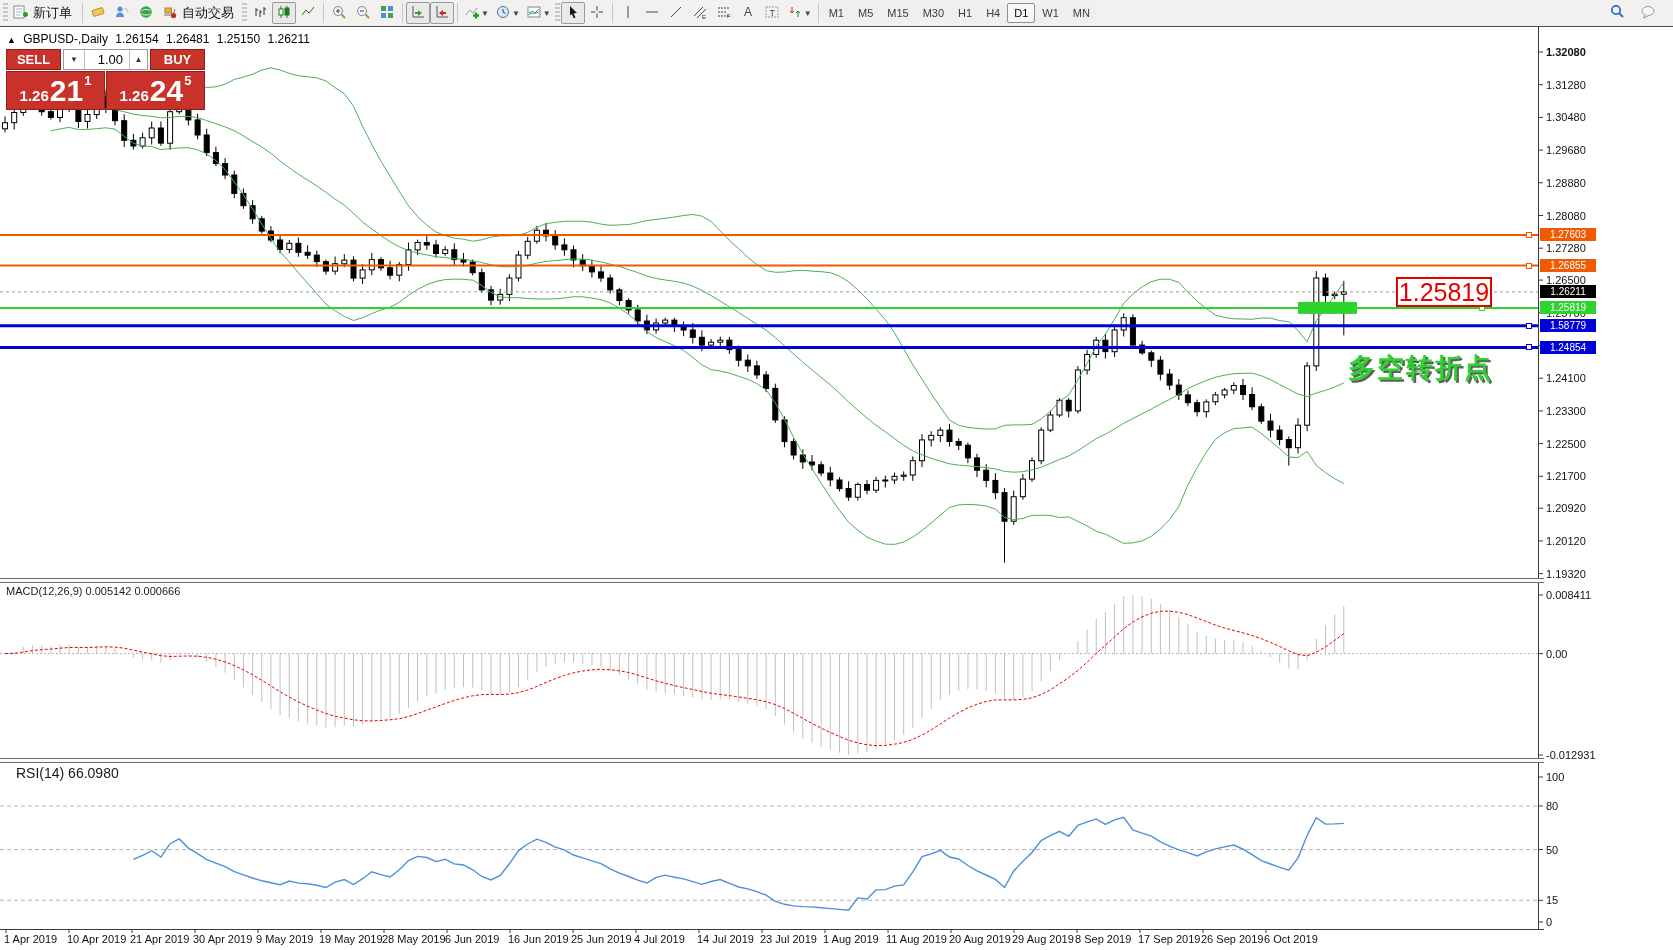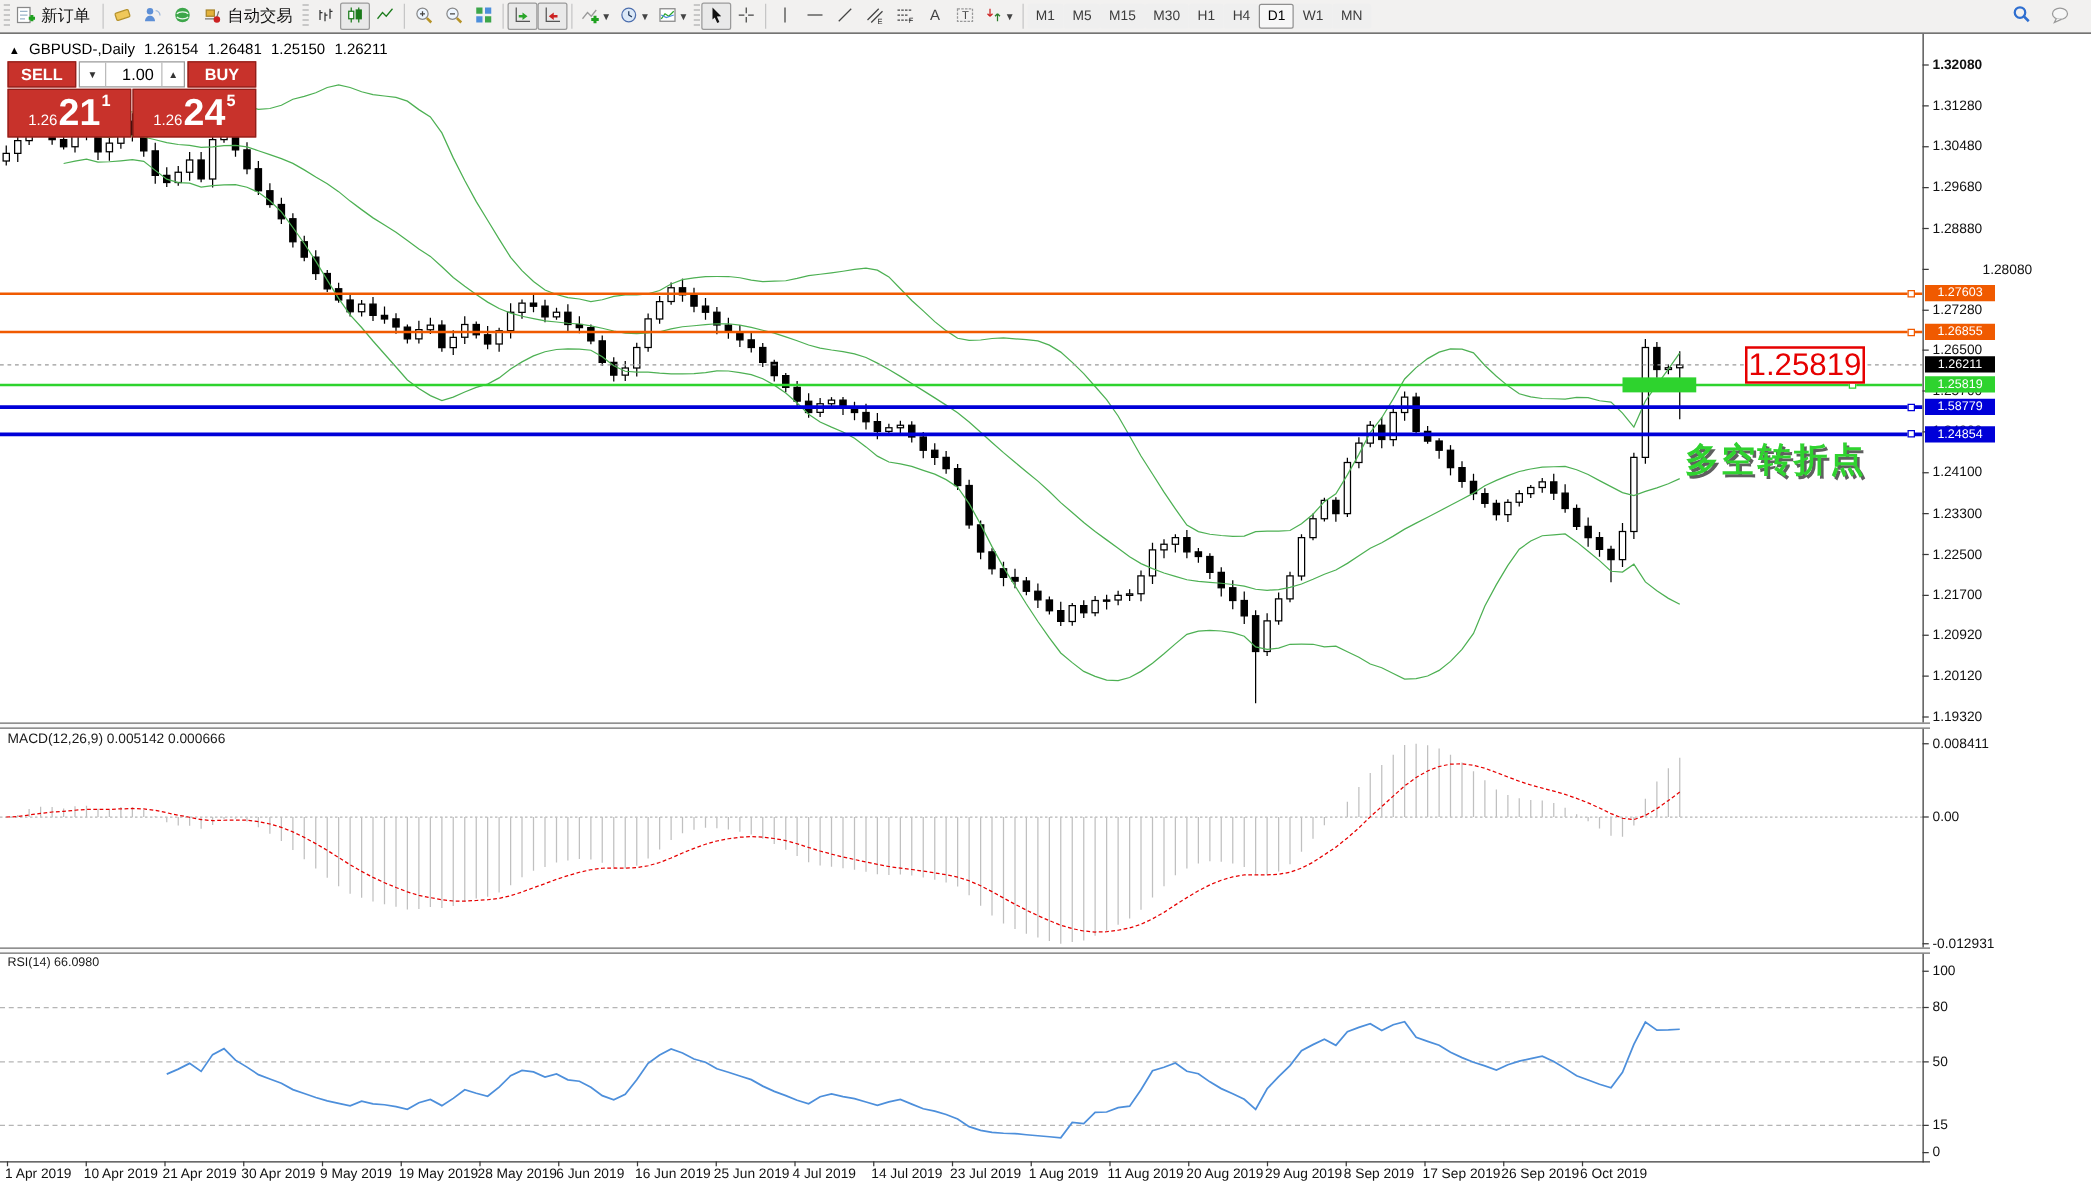--- a/index.html
+++ b/index.html
@@ -27,37 +27,37 @@
   #axis-v{position:absolute;left:1538px;top:27px;width:1px;height:903px;background:#3a3a3a;z-index:3;}
   #axis-bottom{position:absolute;left:0;top:929px;width:1544px;height:1px;background:#3a3a3a;z-index:3;}
   .ylab{position:absolute;left:1546px;font-size:11px;color:#111;z-index:3;white-space:nowrap;}
   .xlab{position:absolute;top:933px;font-size:11px;color:#111;z-index:3;white-space:nowrap;}
   .ptag{position:absolute;left:1540px;width:56px;height:13px;line-height:13px;text-align:center;
         font-size:10px;color:#fff;z-index:5;white-space:nowrap;}
   
   #symbol-bar{position:absolute;left:7px;top:32px;font-size:12px;color:#000;z-index:6;}
   #symbol-bar span{margin-right:4px;}
   #macd-label{position:absolute;left:6px;top:585px;font-size:11px;color:#1a1a1a;z-index:6;}
-  #rsi-label{position:absolute;left:6px;top:765px;font-size:10px;color:#1a1a1a;z-index:6;}
+  #rsi-label{position:absolute;left:16px;top:765px;font-size:14px;color:#1a1a1a;z-index:6;}
   
   #one-click{position:absolute;left:6px;top:49px;width:199px;z-index:6;}
   #oc-row1{display:flex;height:21px;}
   .oc-btn{width:53px;background:#c8322b;border:1px solid #8f1f1a;color:#fff;font-size:13px;font-weight:bold;
           display:flex;align-items:center;justify-content:center;cursor:pointer;}
   #oc-spin{flex:1;display:flex;border:1px solid #9a9a9a;background:#fff;margin:0 2px;}
   #oc-down{width:20px;border-right:1px solid #bbb;display:flex;align-items:center;justify-content:center;
            font-size:8px;color:#333;cursor:pointer;}
   #oc-vol{flex:1;display:flex;align-items:center;justify-content:flex-end;padding-right:6px;font-size:13px;color:#000;}
   #oc-up{width:17px;border-left:1px solid #bbb;display:flex;align-items:center;justify-content:center;
          font-size:8px;color:#333;cursor:pointer;}
   #oc-row2{display:flex;height:39px;margin-top:1px;}
   .oc-price{width:98px;background:#c8322b;border:1px solid #8f1f1a;color:#fff;display:flex;align-items:flex-end;
             justify-content:center;padding-bottom:3px;cursor:pointer;}
   .oc-price + .oc-price{margin-left:1px;}
-  .oc-small{font-size:12px;font-weight:normal;line-height:20px;}
+  .oc-small{font-size:15px;font-weight:bold;line-height:20px;}
   .oc-big{font-size:30px;font-weight:bold;line-height:30px;margin:0 1px;}
   .oc-sup{font-size:13px;font-weight:bold;line-height:13px;align-self:flex-start;margin-top:2px;}
   
   #price-box{position:absolute;left:1396px;top:277px;width:92px;height:26px;border:2px solid #e60000;
              background:#fff;color:#e60000;font-size:25px;line-height:26px;text-align:center;z-index:7;}
   #turning-point{position:absolute;left:1348px;top:350px;font-size:27px;font-weight:bold;color:#2fd32f;
              letter-spacing:2px;text-shadow:2px 2px 0 #5f5f5f;z-index:7;white-space:nowrap;}
   .marker-sq{position:absolute;width:6px;height:6px;background:#fff;z-index:6;box-sizing:border-box;}
 </style>
 </head>
@@ -831,21 +831,21 @@
 
   <div id="price-box">1.25819</div>
   <div id="turning-point">多空转折点</div>
 
   <div id="y-labels">
       <div class="ylab" style="left: 1546px; top: 46px; font-weight: bold;">1.32080</div>
       <div class="ylab" style="left: 1546px; top: 78.7px;">1.31280</div>
       <div class="ylab" style="left: 1546px; top: 111.4px;">1.30480</div>
       <div class="ylab" style="left: 1546px; top: 144.1px;">1.29680</div>
       <div class="ylab" style="left: 1546px; top: 176.8px;">1.28880</div>
-      <div class="ylab" style="left: 1546px; top: 209.5px; margin-left: 40px;">1.28080</div>
+      <div class="ylab" style="left: 1546px; top: 209.5px;">1.28080</div>
       <div class="ylab" style="left: 1546px; top: 242.2px;">1.27280</div>
       <div class="ylab" style="left: 1546px; top: 274.082px;">1.26500</div>
       <div class="ylab" style="left: 1546px; top: 306.783px;">1.25700</div>
       <div class="ylab" style="left: 1546px; top: 339.482px;">1.24900</div>
       <div class="ylab" style="left: 1546px; top: 372.182px;">1.24100</div>
       <div class="ylab" style="left: 1546px; top: 404.882px;">1.23300</div>
       <div class="ylab" style="left: 1546px; top: 437.582px;">1.22500</div>
       <div class="ylab" style="left: 1546px; top: 470.282px;">1.21700</div>
       <div class="ylab" style="left: 1546px; top: 502.165px;">1.20920</div>
       <div class="ylab" style="left: 1546px; top: 534.865px;">1.20120</div>

